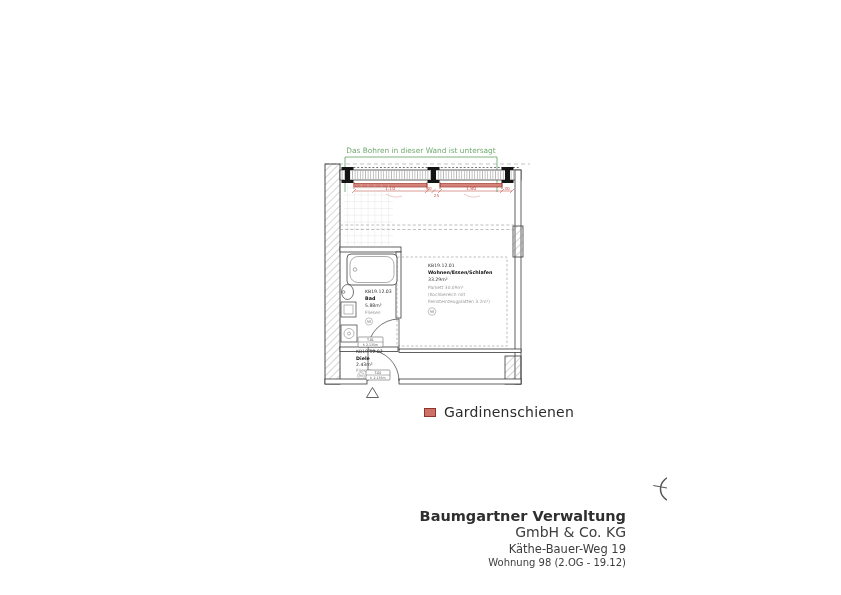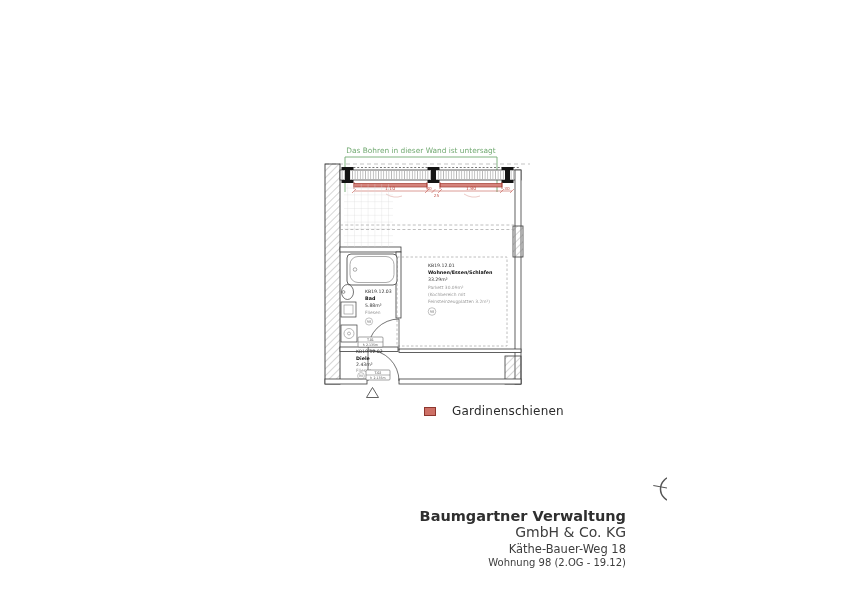--- a/index.html
+++ b/index.html
@@ -2,21 +2,21 @@
 <html><head>
 <meta charset="utf-8">
 <style>
   html,body{margin:0;padding:0;background:#fff;}
   body{font-family:"DejaVu Sans","Liberation Sans",sans-serif;}
   #page{position:relative;width:667px;height:595px;background:#ffffff;overflow:hidden;}
   #plan-wrap{position:absolute;left:320px;top:140px;width:225px;height:300px;}
   
   #legend{position:absolute;left:424px;top:404px;display:flex;align-items:center;}
   #legend .swatch{display:inline-block;width:12px;height:9px;background:#cd7066;border:1.5px solid #8e362e;box-sizing:border-box;}
-  #legend .lbl{margin-left:16px;font-size:12px;color:#2b2b2b;letter-spacing:0.2px;}
+  #legend .lbl{margin-left:8px;font-size:14px;color:#2b2b2b;letter-spacing:0.2px;}
   
   #titleblock{position:absolute;right:41px;top:508px;text-align:right;color:#3a3a3a;}
   #titleblock .t1{font-size:14.5px;font-weight:bold;color:#2f2f2f;line-height:16px;padding-left:7px;}
   #titleblock .t2{font-size:14px;color:#3d3d3d;line-height:16px;}
   #titleblock .t3{font-size:11.5px;color:#3d3d3d;line-height:14px;margin-top:2px;}
   #titleblock .t4{font-size:10px;color:#3d3d3d;line-height:14px;}
   #compass{position:absolute;left:652px;top:468px;width:44px;height:44px;}
   svg text{font-family:"DejaVu Sans","Liberation Sans",sans-serif;}
 </style>
 </head>
@@ -201,17 +201,17 @@
       <circle cx="21" cy="21" r="12.5" fill="none" stroke="#555" stroke-width="1.5"></circle>
       <g transform="rotate(10 21 21)" stroke="#555">
         <line x1="1" y1="21" x2="41" y2="21" stroke-width="1"></line>
         <line x1="21" y1="1" x2="21" y2="41" stroke-width="1.4"></line>
       </g>
     </svg>
   </div>
   <div id="titleblock">
     <div class="t1">Baumgartner Verwaltung</div>
     <div class="t2">GmbH &amp; Co. KG</div>
-    <div class="t3">Käthe-Bauer-Weg 18</div>
+    <div class="t3">Käthe-Bauer-Weg 19</div>
     <div class="t4">Wohnung 98 (2.OG - 19.12)</div>
   </div>
 
 </div>
 
 </body></html>

